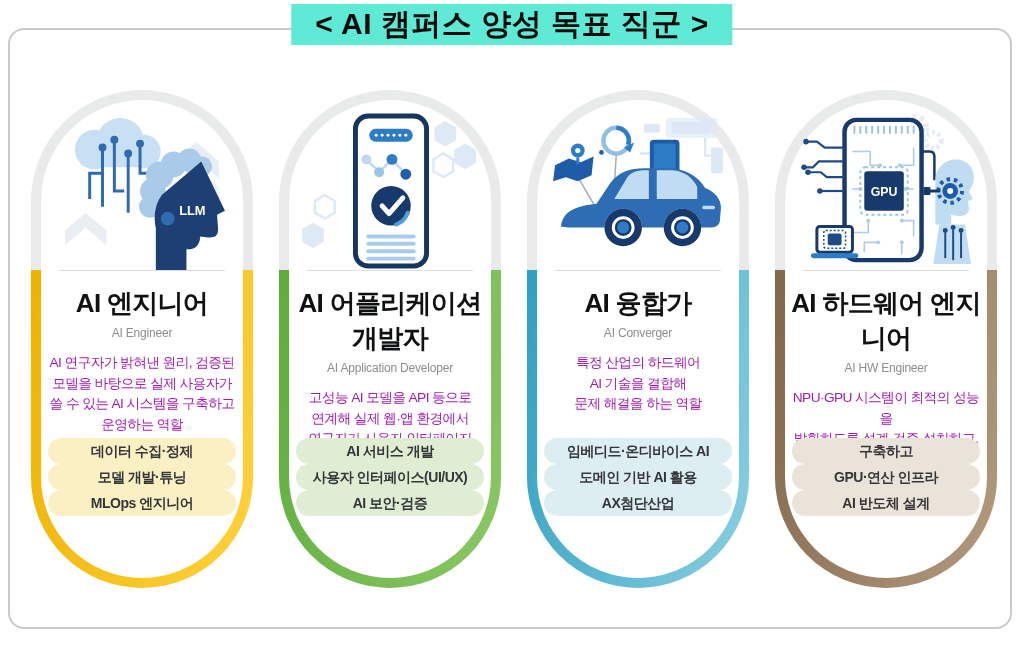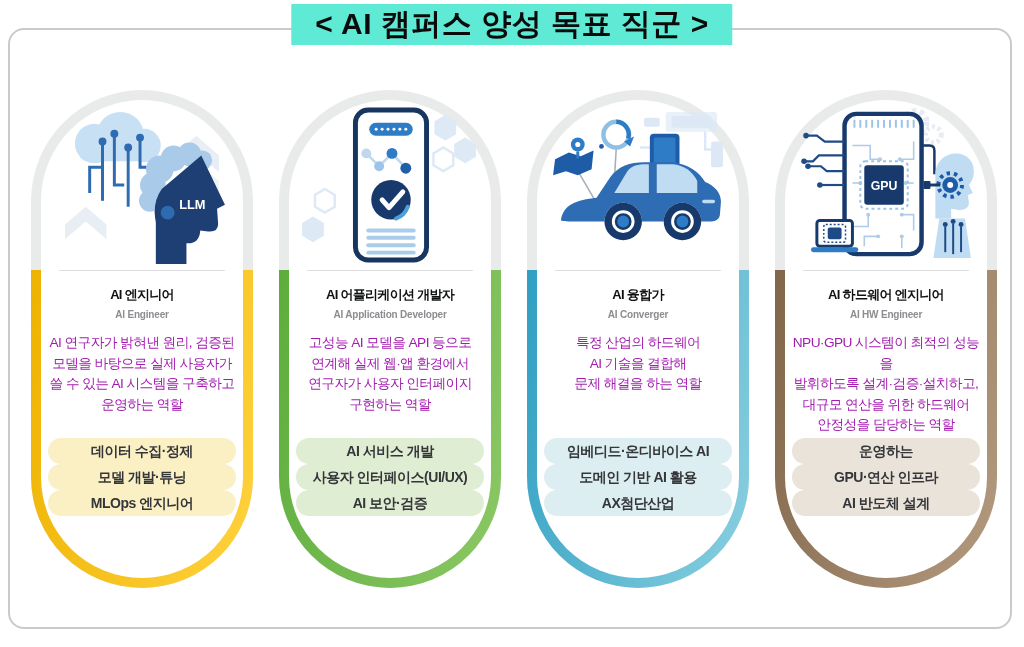--- a/index.html
+++ b/index.html
@@ -19,26 +19,26 @@
   .cards{position:absolute;left:31px;top:90px;display:flex;gap:26px;z-index:2;}
   .card{position:relative;width:222px;height:498px;border-radius:111px;background:#e9ebeb;}
   .accent{
     position:absolute;left:0;right:0;top:180px;bottom:0;
     border-radius:0 0 111px 111px;
     background:linear-gradient(105deg,var(--b1),var(--b2));
   }
   .inner{position:absolute;inset:10px;background:#ffffff;border-radius:101px;}
   .illus{
     position:absolute;top:0;left:0;right:0;height:170px;
-    display:flex;align-items:center;justify-content:center;
+    display:flex;align-items:flex-end;justify-content:center;
   }
   .divider{position:absolute;top:170px;left:18px;right:18px;height:1px;background:#dcdedf;}
   .text{position:absolute;top:186px;left:3px;right:3px;text-align:center;}
-  .card-title{font-size:13px;font-weight:800;color:#101113;letter-spacing:-0.7px;}
-  .card-subtitle{margin-top:5px;font-size:10px;color:#8b8d90;letter-spacing:-0.2px;font-weight:bold;}
+  .card-title{font-size:26px;font-weight:800;color:#101113;letter-spacing:-0.7px;}
+  .card-subtitle{margin-top:5px;font-size:12px;color:#8b8d90;letter-spacing:-0.2px;}
   .card-desc{
     margin-top:13px;font-size:13.7px;line-height:20.5px;color:#a21caf;
     white-space:pre-line;letter-spacing:-0.6px;
   }
   .tags{position:absolute;top:338px;left:7px;right:7px;}
   .tag{
     height:26px;line-height:26px;border-radius:13px;
     background:var(--tag);text-align:center;
     font-size:14px;font-weight:700;color:#34363a;letter-spacing:-0.5px;
   }
@@ -314,20 +314,20 @@
       <div class="divider"></div>
       <div class="text">
         <div class="card-title">AI 하드웨어 엔지니어</div>
         <div class="card-subtitle">AI HW Engineer</div>
         <div class="card-desc">NPU·GPU 시스템이 최적의 성능을
 발휘하도록 설계·검증·설치하고,
 대규모 연산을 위한 하드웨어
 안정성을 담당하는 역할</div>
       </div>
       <div class="tags">
-        <div class="tag">운영하는</div>
+        <div class="tag">구축하고</div>
         <div class="tag">GPU·연산 인프라</div>
         <div class="tag">AI 반도체 설계</div>
       </div>
     </div>
   </div>
 
 </div>
 
 </body></html>

